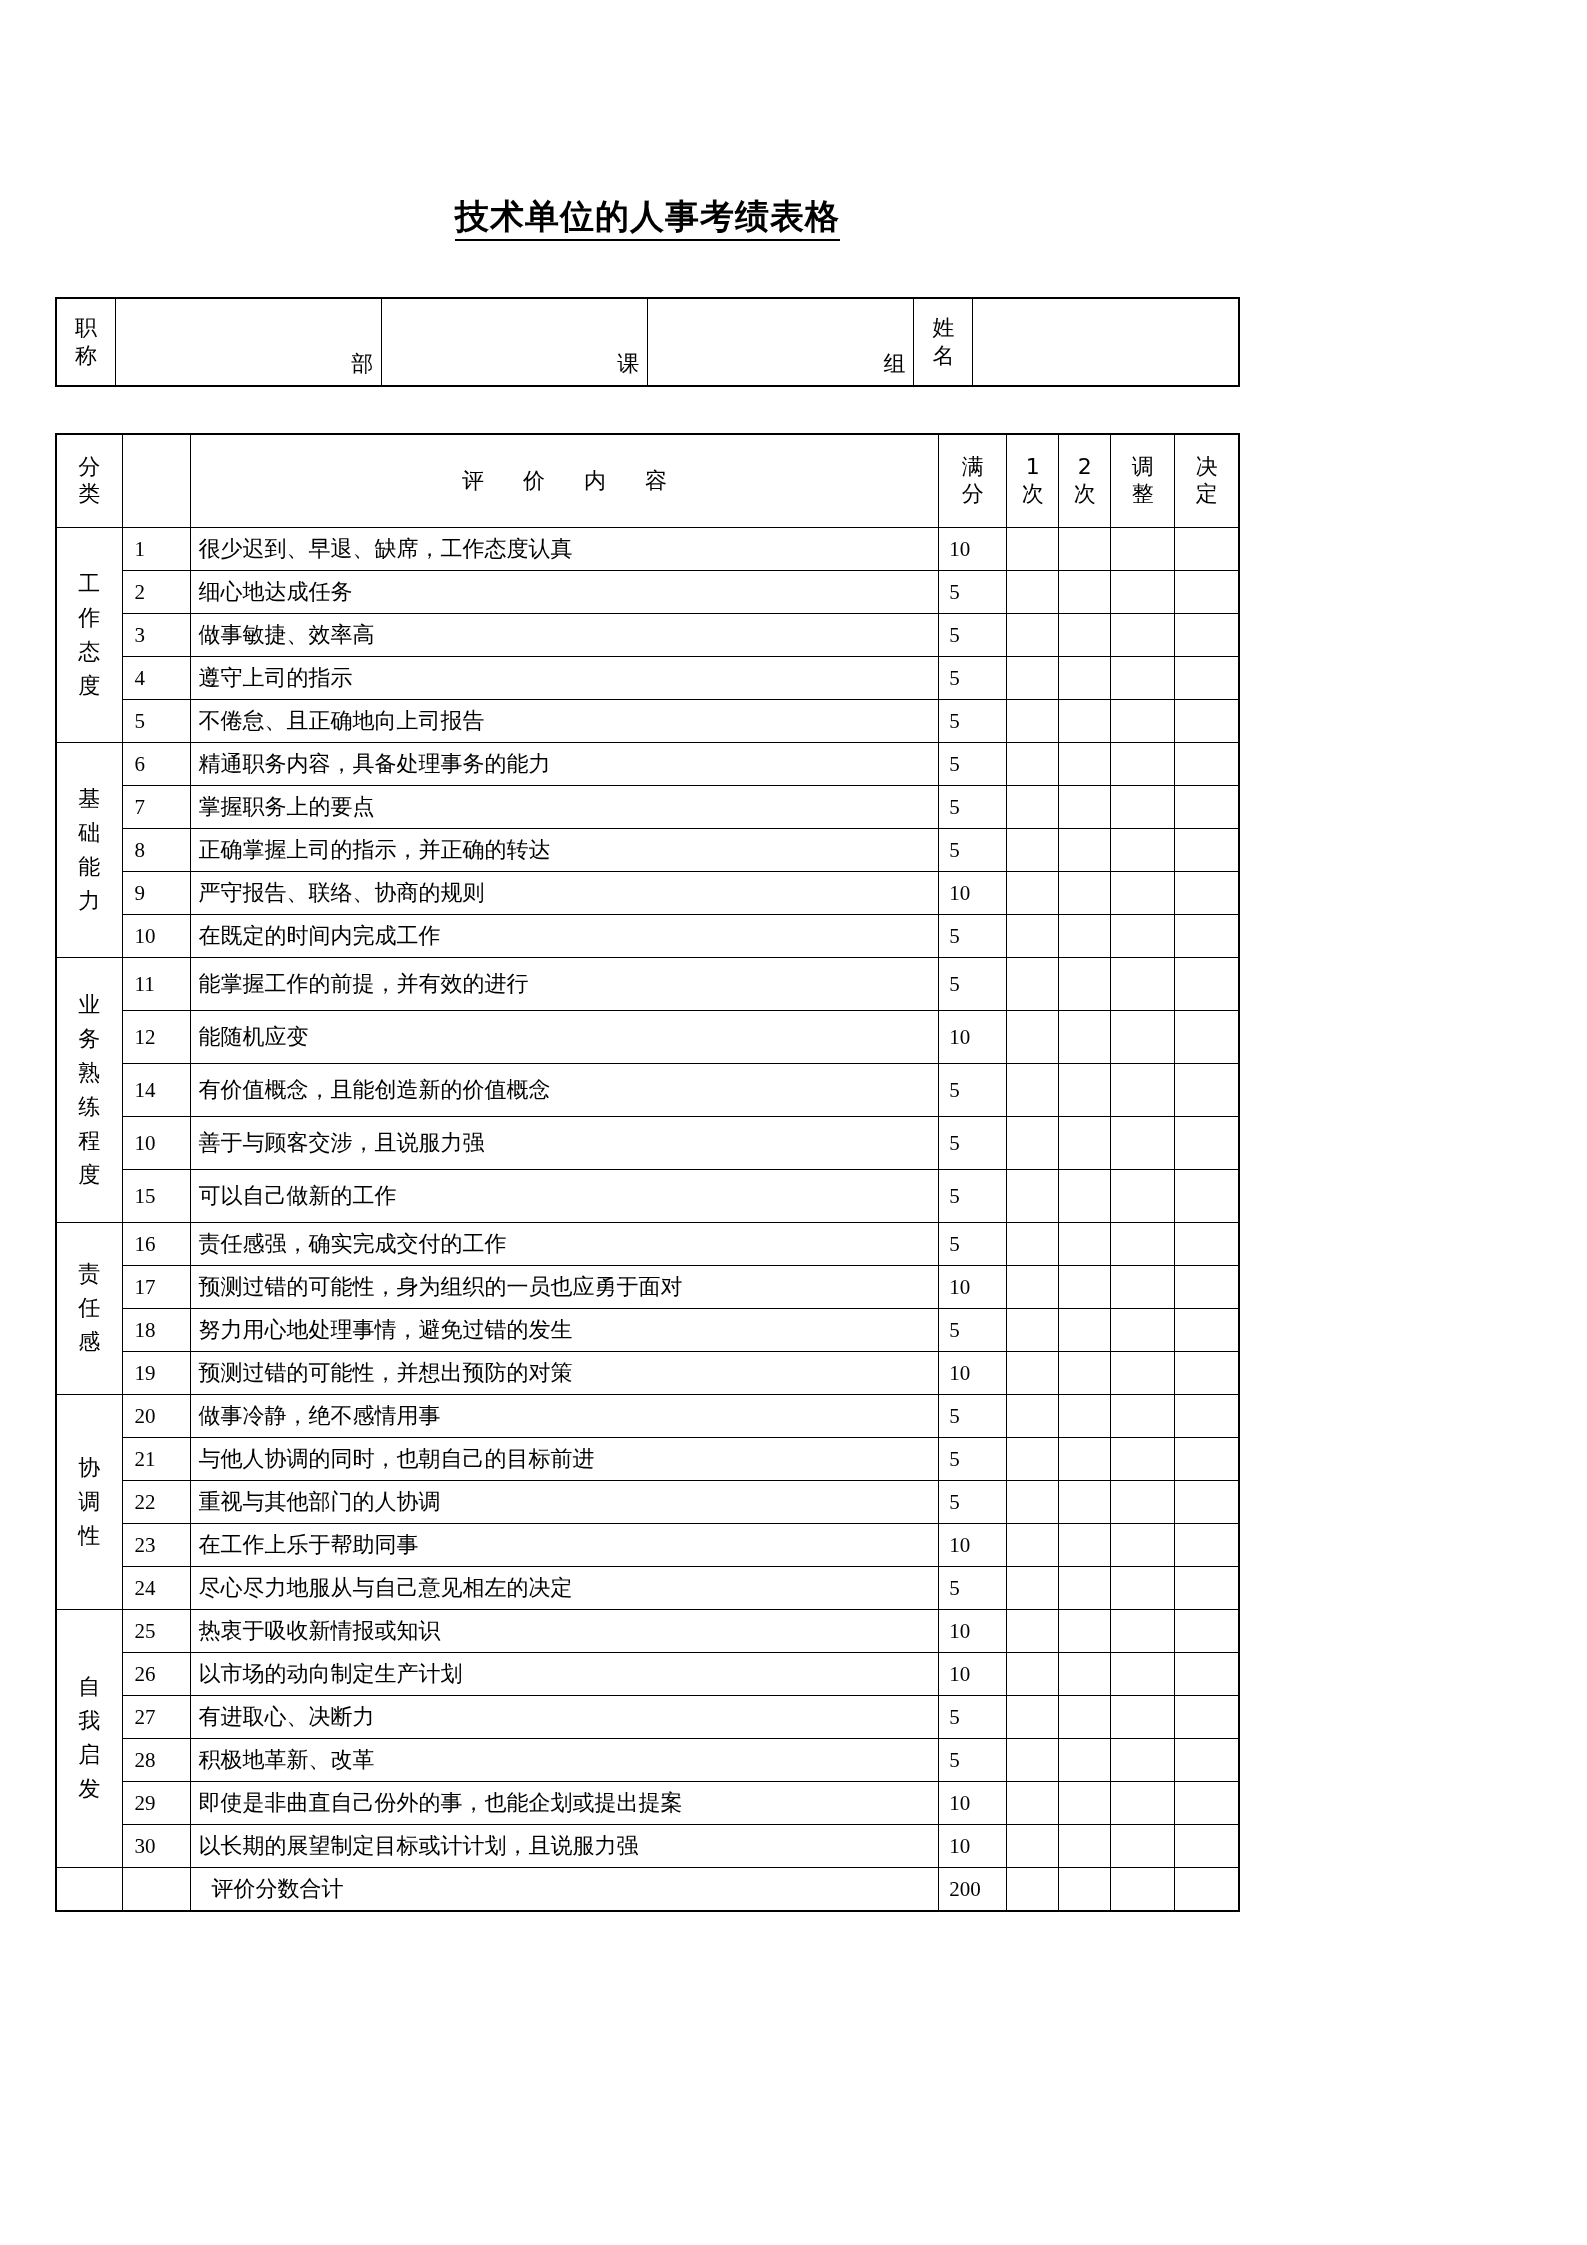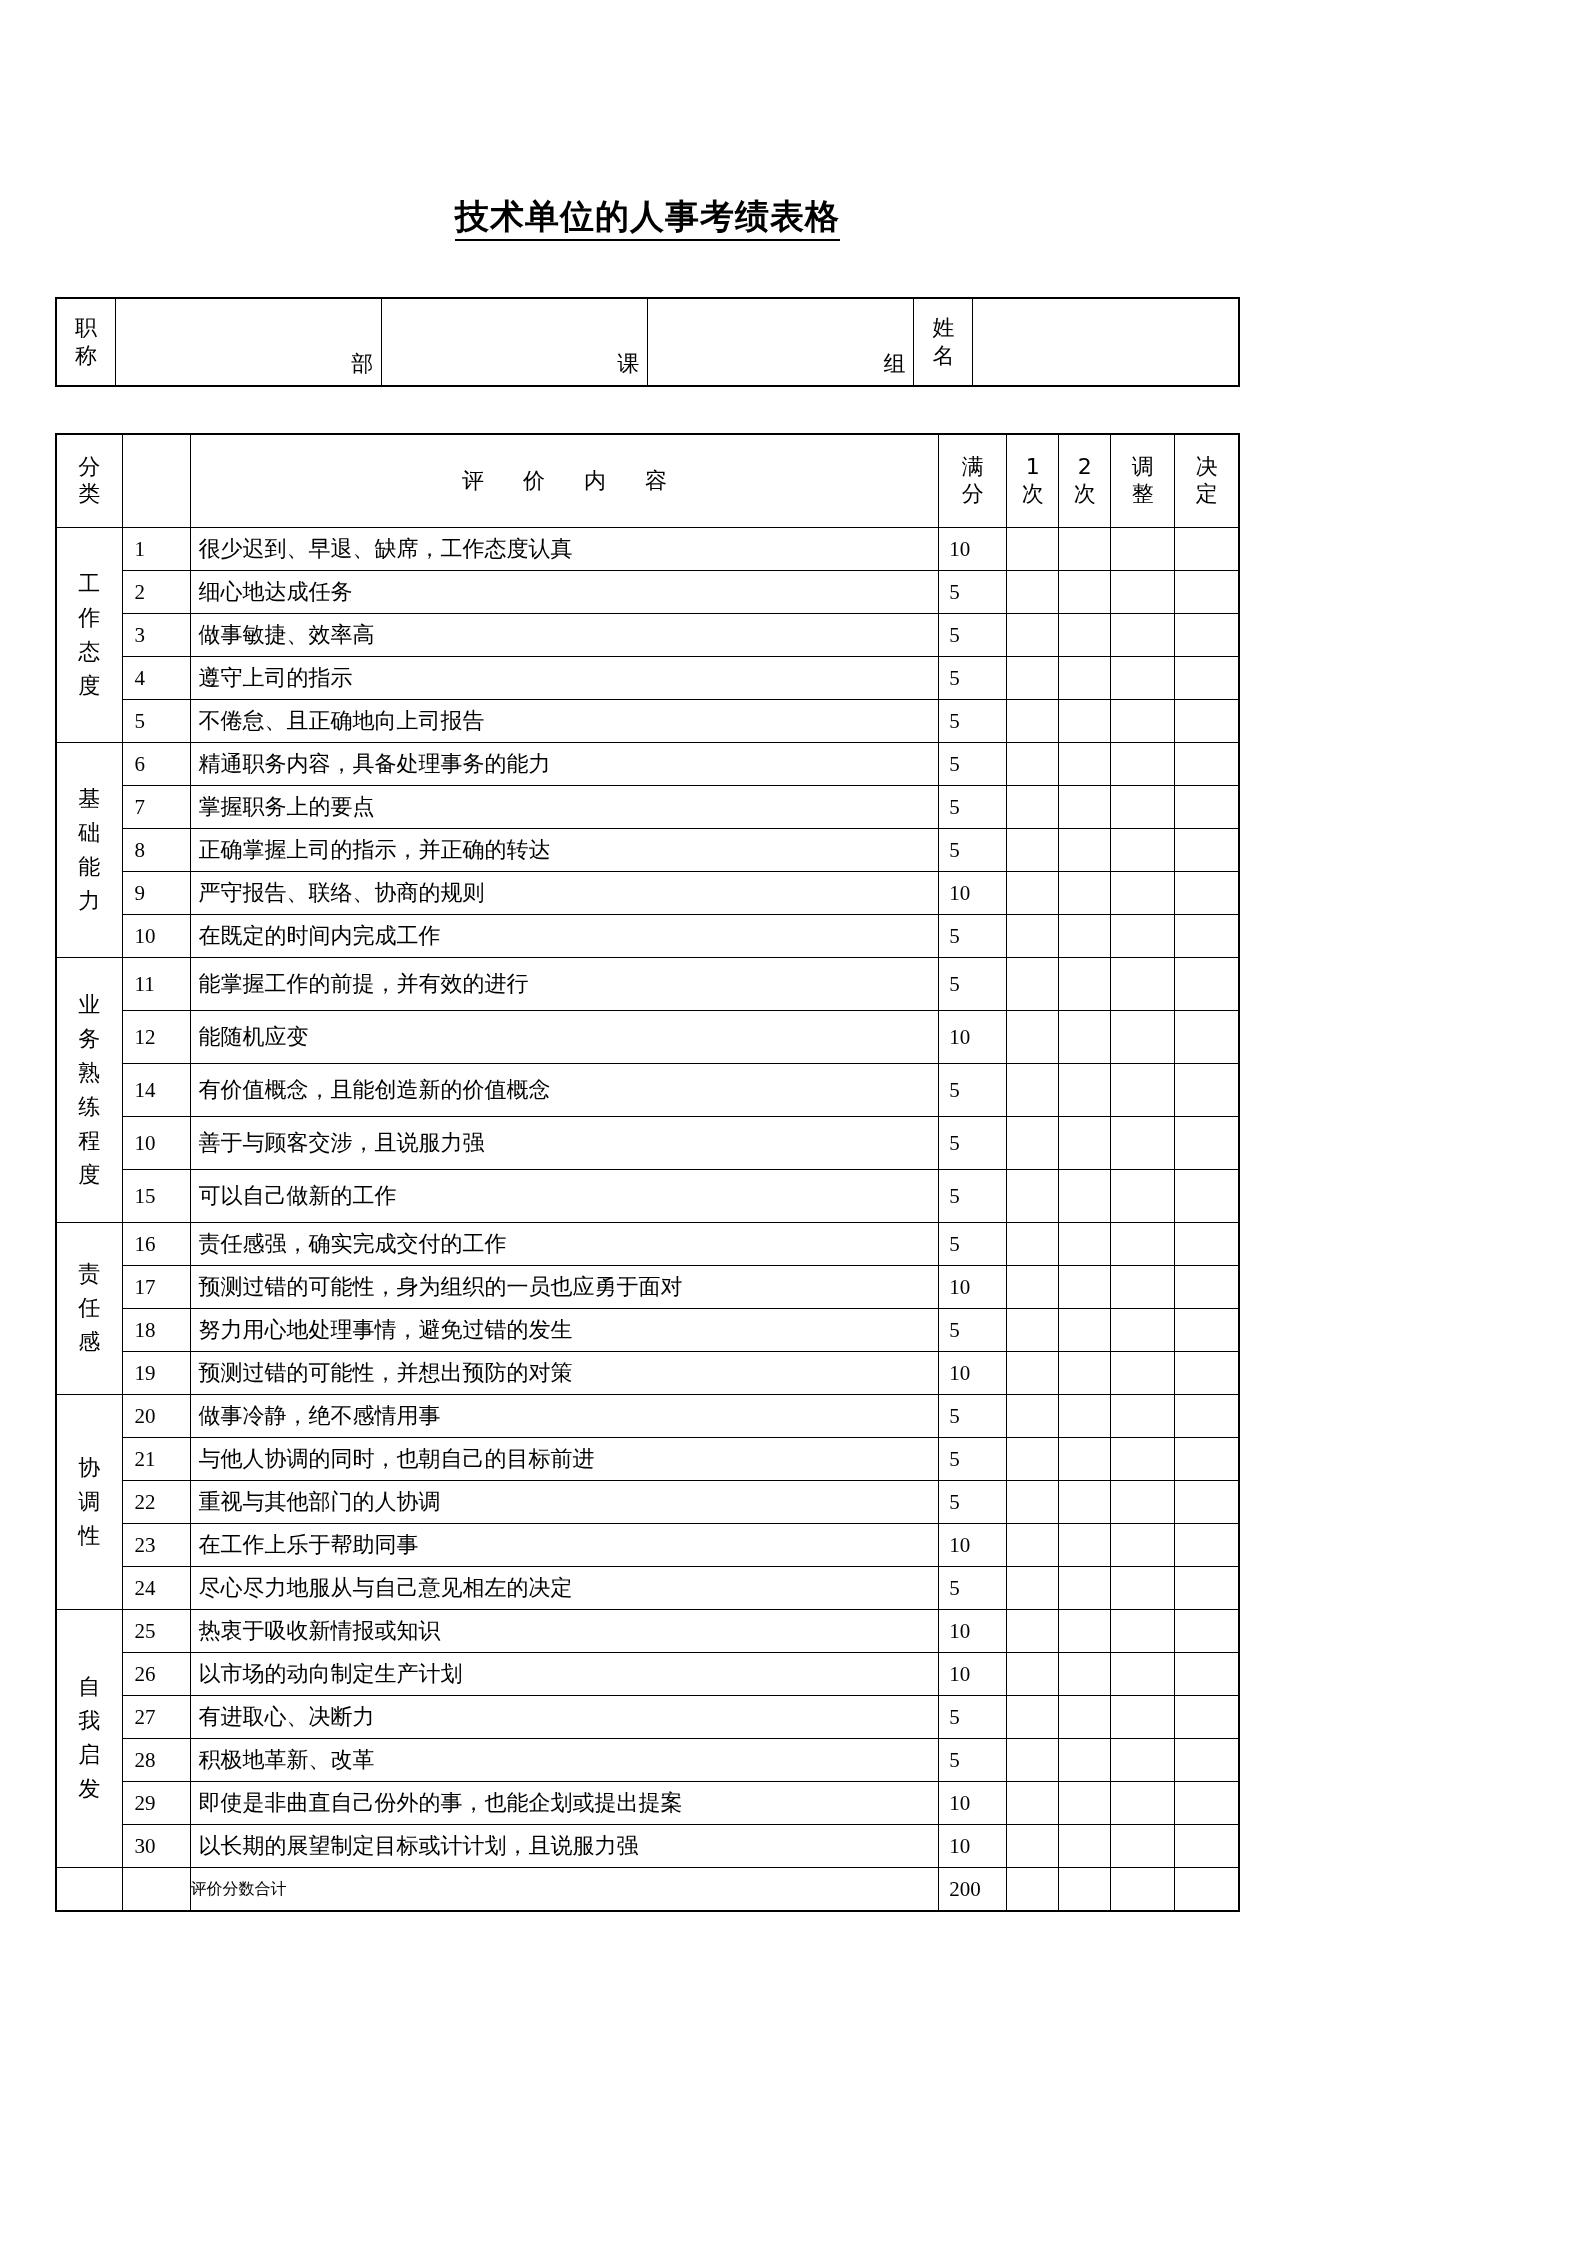--- a/index.html
+++ b/index.html
@@ -138,22 +138,22 @@
     text-align: left;
     padding-left: 10px;
     font-size: 21px;
     font-family: "Liberation Serif", "DejaVu Serif", serif;
   }
   .mark-cell { }
   .row-h-sm td { height: 42px; }
   .row-h-md td { height: 52px; }
   .total-cell {
     text-align: left;
-    padding-left: 0;
-    font-size: 16px;
+    padding-left: 21px;
+    font-size: 22px;
   }
 </style>
 </head>
 <body>
 
 <div class="page">
 
   <div class="title-wrap">
     <div class="doc-title">技术单位的人事考绩表格</div>
   </div>

